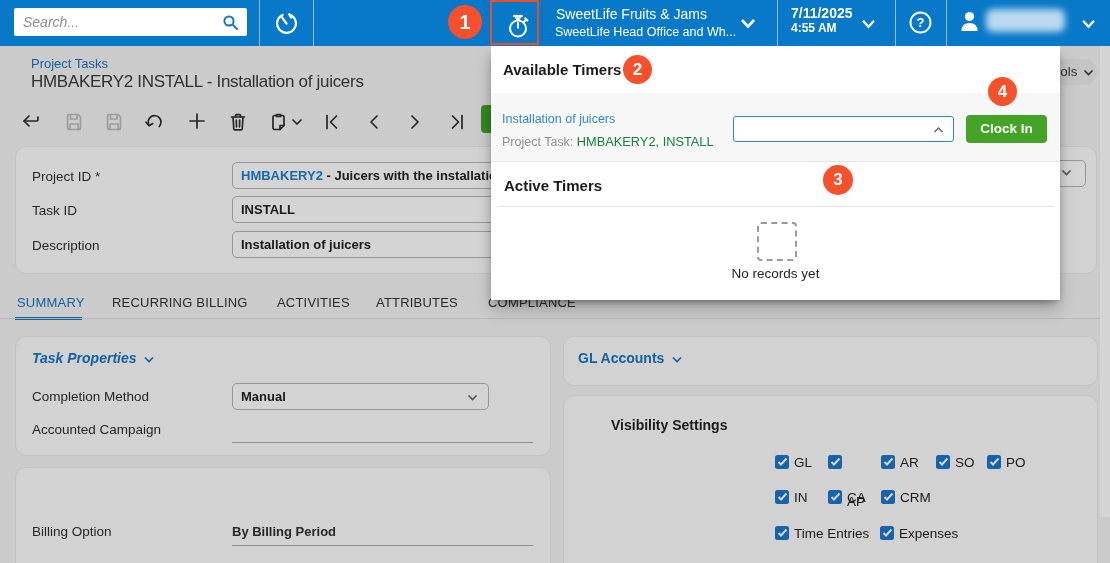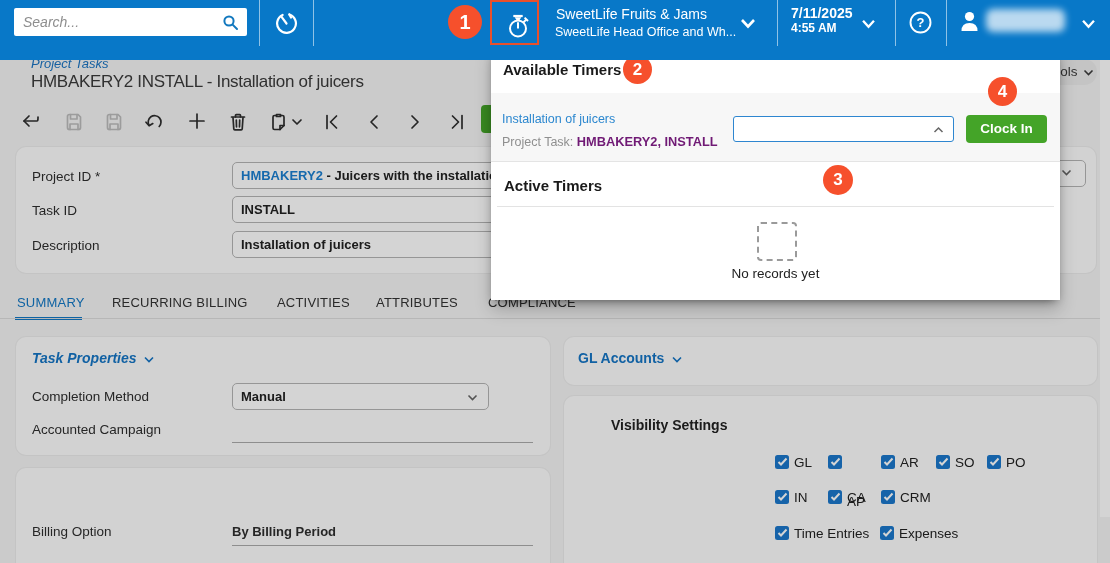--- a/index.html
+++ b/index.html
@@ -1,51 +1,51 @@
 <!DOCTYPE html>
 <html><head>
 <meta charset="utf-8">
 <style>
   html,body{margin:0;padding:0;}
   body{width:1110px;height:563px;overflow:hidden;font-family:"Liberation Sans",sans-serif;background:#f4f4f4;position:relative;}
   .abs{position:absolute;}
   
-  #header{position:absolute;left:0;top:0;width:1110px;height:60px;background:#0878c8;z-index:200;}
+  #header{position:absolute;left:0;top:0;width:1110px;height:46px;background:#0878c8;z-index:200;}
   #search{position:absolute;left:14px;top:8px;width:233px;height:28px;background:#fff;border-radius:2px;}
   #search .ph{position:absolute;left:9px;top:6px;font-style:italic;color:#8e8e8e;font-size:14px;}
   .hdiv{position:absolute;top:0;width:1px;height:46px;background:rgba(255,255,255,.55);}
   #swbtn{position:absolute;left:490px;top:0px;width:49px;height:45px;border:2.5px solid #e8502c;box-sizing:border-box;}
   .badge{position:absolute;border-radius:50%;background:#f6502c;color:#fff;font-weight:bold;text-align:center;}
   #tenant1{position:absolute;left:556px;top:6px;color:#fff;font-size:14px;}
   #tenant2{position:absolute;left:555px;top:25px;color:#fff;font-size:12.5px;}
   #date1{position:absolute;left:791px;top:5px;color:#fff;font-size:14px;font-weight:bold;}
   #date2{position:absolute;left:791px;top:21px;color:#fff;font-size:12px;font-weight:bold;}
   #blurpill{position:absolute;left:986px;top:9px;width:79px;height:23px;border-radius:7px;background:rgba(255,255,255,.72);filter:blur(3.5px);}
   
   #page{position:absolute;left:0;top:0;width:1110px;height:563px;background:#f4f4f4;}
-  .crumb{position:absolute;left:31px;top:56px;font-size:13px;color:#1b74c2;font-style:italic;}
+  .crumb{position:absolute;left:31px;top:56px;font-size:13px;color:#1b74c2;}
   .title{position:absolute;left:31px;top:72px;font-size:17px;letter-spacing:-0.3px;color:#3a3a3a;}
   .card{position:absolute;background:#fdfdfd;border-radius:10px;box-shadow:0 0 0 1px rgba(0,0,0,0.03);}
   .lbl{position:absolute;font-size:13.5px;color:#2e2e2e;}
   .inp{position:absolute;background:#fff;border:1px solid #b5b5b5;border-radius:5px;box-sizing:border-box;font-size:13px;font-weight:bold;color:#222;}
   .inp .tx{position:absolute;left:8px;top:5px;white-space:nowrap;}
   .sect{position:absolute;font-size:14px;font-weight:bold;color:#1575c5;}
   .sectb{position:absolute;font-size:14px;font-weight:bold;color:#222;}
   .tab{position:absolute;top:295px;font-size:13px;color:#333;letter-spacing:0.2px;}
   .cb{position:absolute;width:14px;height:14px;background:#1b78cc;border-radius:2.5px;}
   .cb svg{position:absolute;left:1.5px;top:2px;}
   .cblbl{position:absolute;font-size:13.5px;color:#222;}
   
   #overlay{position:absolute;left:0;top:46px;width:1110px;height:517px;background:rgba(0,0,0,0.17);z-index:50;}
   #popup{position:absolute;left:491px;top:46px;width:569px;height:254px;background:#fff;z-index:100;box-shadow:0 10px 16px rgba(0,0,0,0.2), -3px 5px 8px -5px rgba(0,0,0,0.3), 3px 5px 8px -5px rgba(0,0,0,0.3);}
   #popup .h1{position:absolute;left:12px;top:15px;font-size:15px;font-weight:bold;color:#1a1a1a;}
   #prow{position:absolute;left:0;top:46.5px;width:569px;height:68.5px;background:#f7f7f7;border-bottom:1px solid #e4e4e4;}
   #plink{position:absolute;left:11px;top:19px;font-size:12.5px;color:#2b87cf;}
   #ptask{position:absolute;left:11px;top:41px;font-size:12.5px;color:#8f8f8f;}
-  #ptask b{color:#701a75;font-weight:bold;font-size:12.8px;}
+  #ptask b{color:#15803d;font-weight:normal;font-size:12.8px;}
   #pcombo{position:absolute;left:242px;top:23px;width:221px;height:26px;background:#fff;border:1px solid #2e86d0;border-radius:3px;box-sizing:border-box;}
   #clockin{position:absolute;left:475px;top:22px;width:81px;height:28px;background:#44a428;border-radius:4px;color:#fff;font-weight:bold;font-size:13.5px;text-align:center;line-height:28px;}
   #ddlist{position:absolute;left:243px;top:97px;width:222px;height:81px;background:#fff;box-shadow:0 4px 10px rgba(0,0,0,0.22);z-index:5;}
   .dditem{position:absolute;left:6px;font-size:13.5px;color:#1a1a1a;}
   #activeh{position:absolute;left:13px;top:131px;font-size:15px;font-weight:bold;color:#1a1a1a;}
   #pline{position:absolute;left:6px;top:160px;width:557px;height:1px;background:#e3e3e3;}
   #dashbox{position:absolute;left:266px;top:176px;width:36px;height:35px;border:2px dashed #9a9a9a;border-radius:4px;z-index:1;}
   #norec{position:absolute;left:212px;top:220px;width:145px;text-align:center;font-size:13.5px;color:#222;}
 </style>
 </head>

